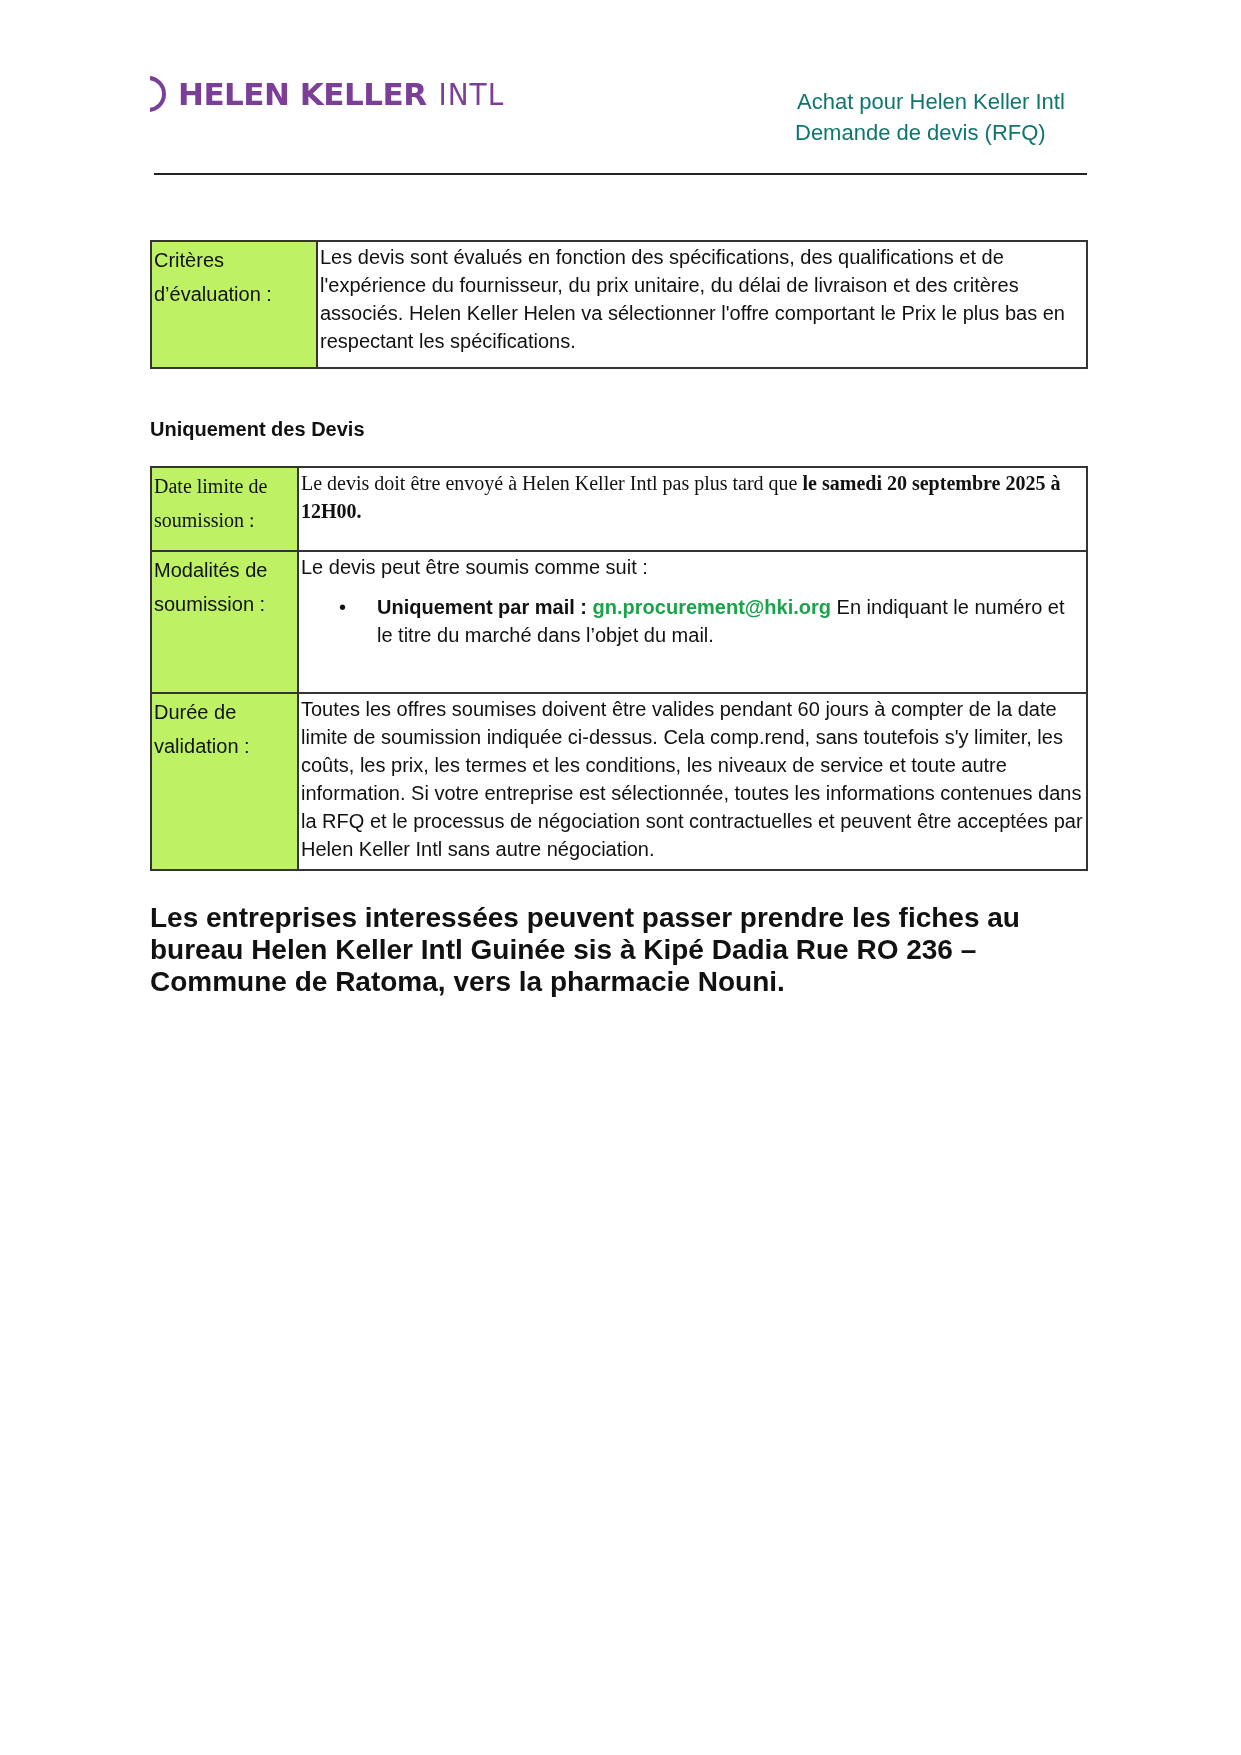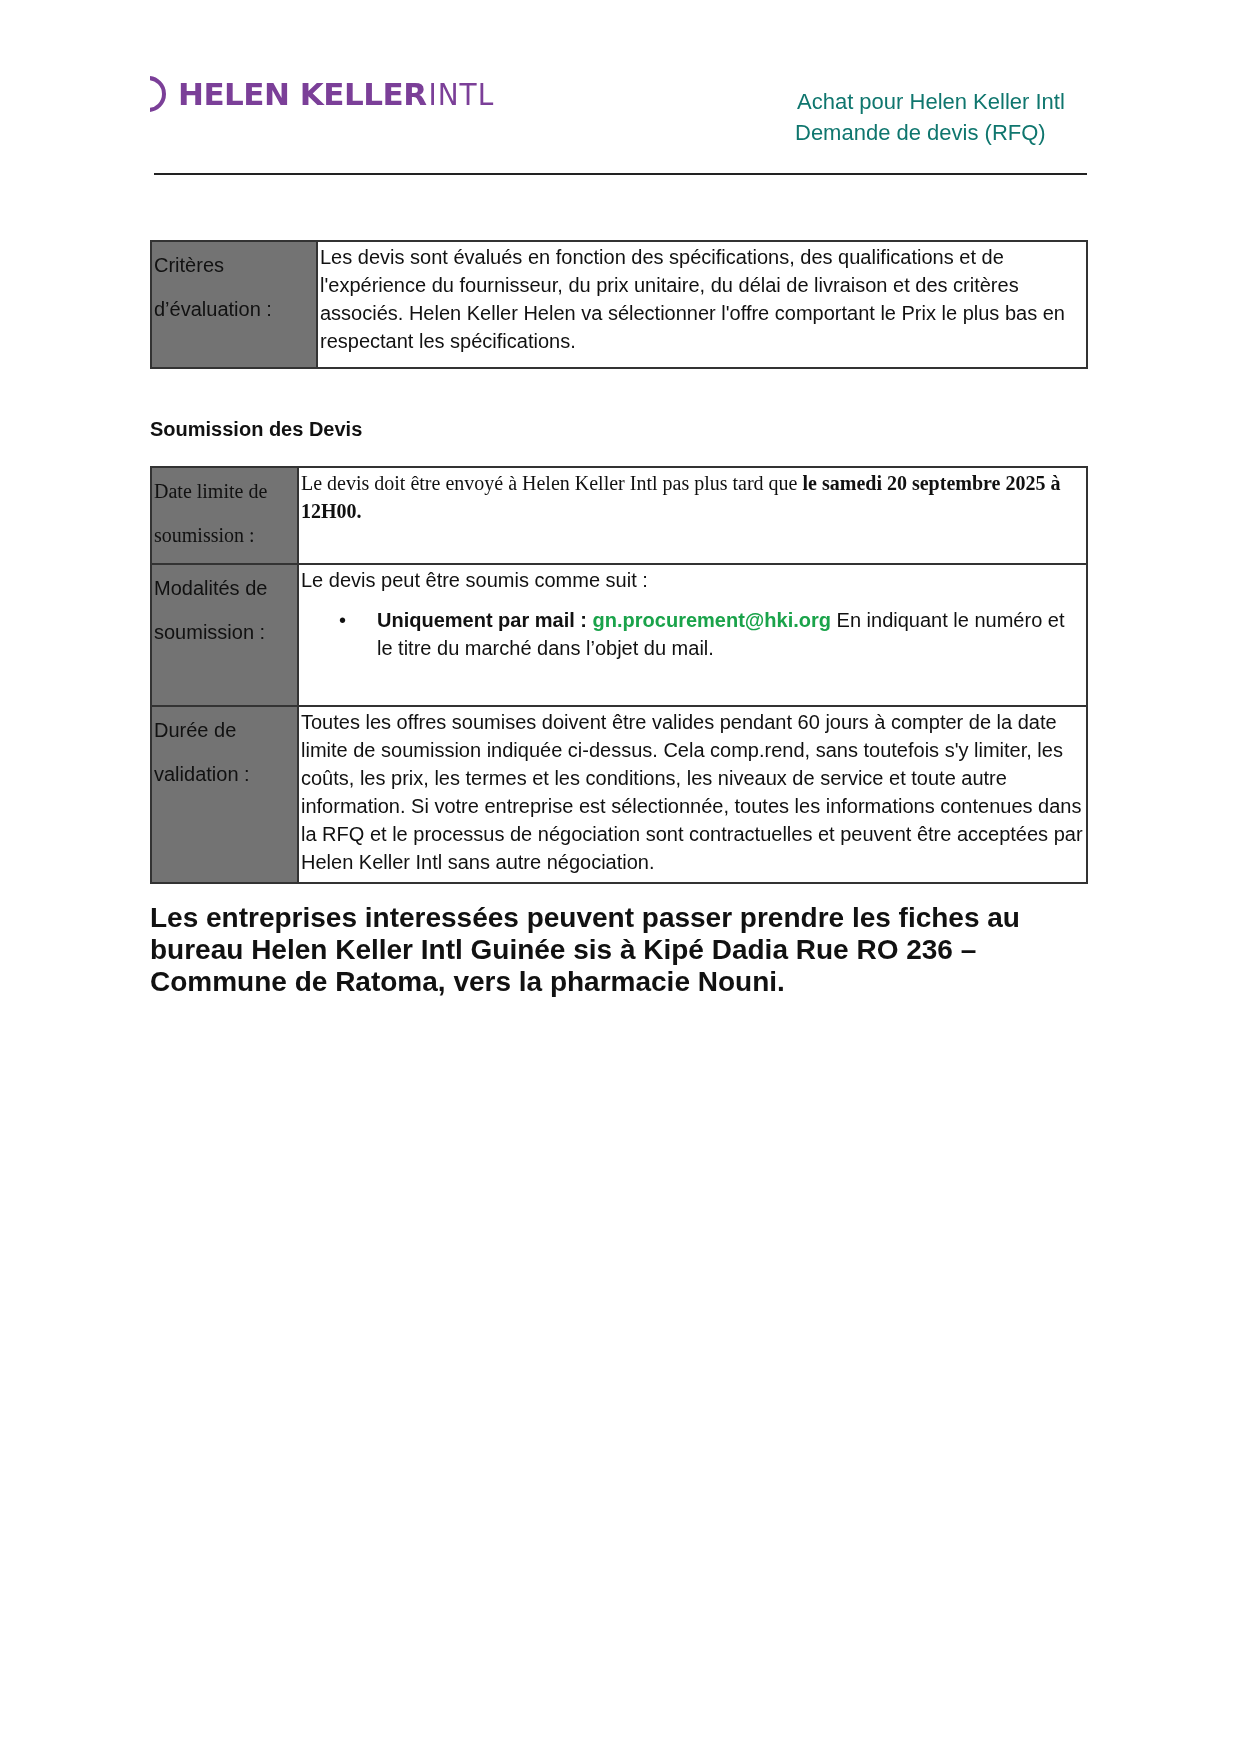--- a/index.html
+++ b/index.html
@@ -54,21 +54,21 @@
     .logo-bold {
       font-family: "DejaVu Sans", sans-serif;
       font-weight: bold;
       font-size: 31px;
       letter-spacing: -0.5px;
     }
     .logo-light {
       font-family: "DejaVu Sans", sans-serif;
       font-weight: normal;
       font-size: 31px;
-      margin-left: 2px;
+      margin-left: 12px;
       letter-spacing: 1px;
       font-stretch: condensed;
     }
     .header-right {
       position: absolute;
       left: 797px;
       top: 86px;
       font-size: 22px;
       line-height: 31px;
       color: #0f766e;
@@ -92,22 +92,22 @@
       border-collapse: collapse;
       font-size: 20px;
       line-height: 28px;
     }
     table.doc td {
       border: 2px solid #333;
       vertical-align: top;
       padding: 1px 2px 6px 2px;
     }
     table.doc td.lbl {
-      background: #737373;
-      line-height: 44px;
+      background: #bef264;
+      line-height: 34px;
     }
     #criteria-table {
       left: 150px;
       top: 240px;
       width: 938px;
     }
     #criteria-table td.lbl { width: 160px; }
     #criteria-table tr { height: 127px; }
 
     .section-title {
@@ -176,21 +176,21 @@
 
   <table class="doc" id="criteria-table">
     <tbody>
         <tr>
       <td class="lbl">Critères d’évaluation :</td>
       <td>Les devis sont évalués en fonction des spécifications, des qualifications et de l'expérience du fournisseur, du prix unitaire, du délai de livraison et des critères associés. Helen Keller Helen va sélectionner l'offre comportant le Prix le plus bas en respectant les spécifications.</td>
     </tr>
   </tbody>
     </table>
 
-  <div class="section-title">Soumission des Devis</div>
+  <div class="section-title">Uniquement des Devis</div>
 
   <table class="doc" id="submission-table">
     <tbody>
         <tr class="r1">
       <td class="lbl">Date limite de soumission :</td>
       <td>
         <span>Le devis doit être envoyé à Helen Keller Intl pas plus tard que </span><b>le samedi 20 septembre 2025 à 12H00.</b>
       </td>
     </tr>
     <tr class="r2">

